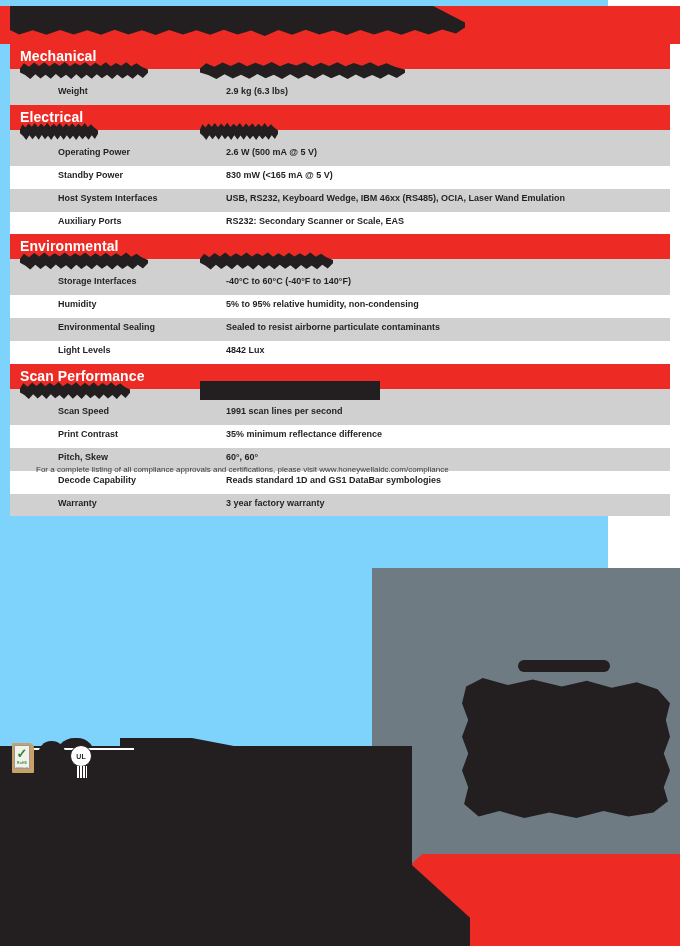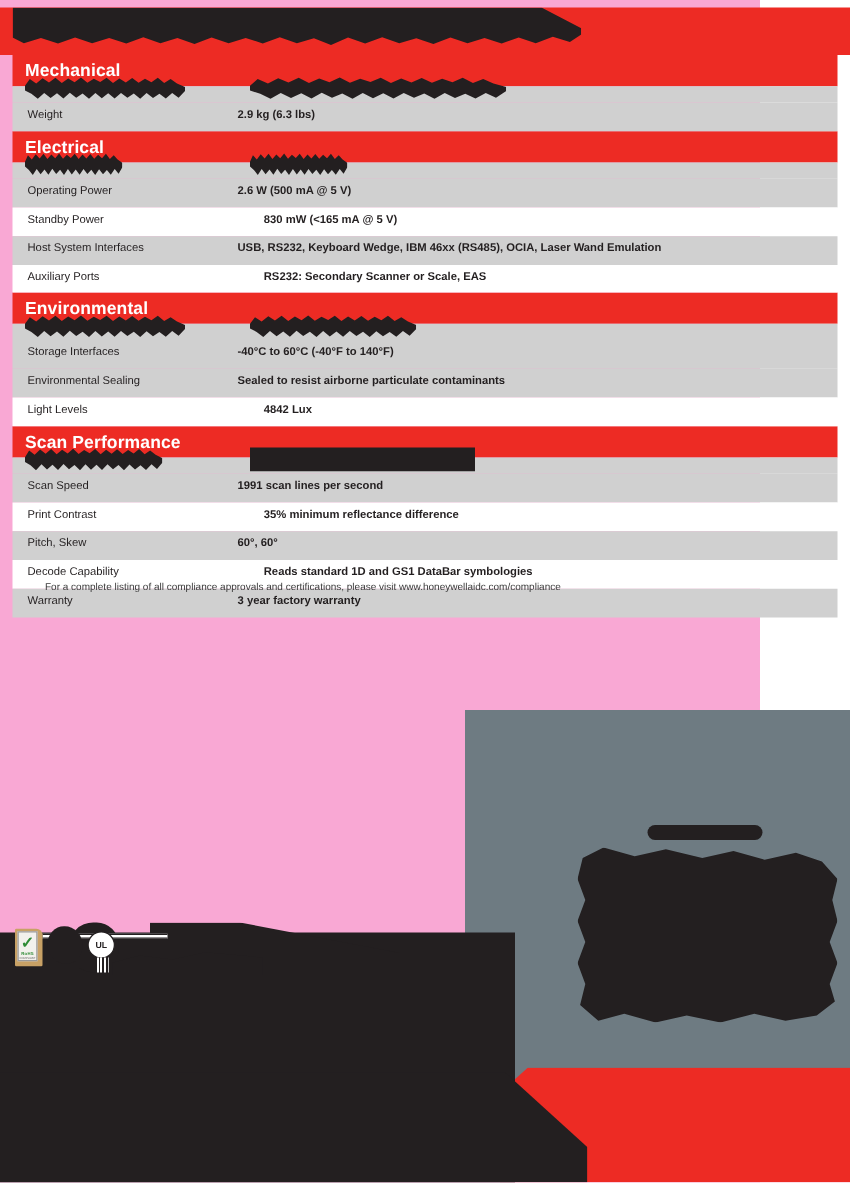--- a/index.html
+++ b/index.html
@@ -3,21 +3,21 @@
 <meta charset="utf-8">
 <title>Product Specification Sheet</title>
 <style>
   * { margin:0; padding:0; box-sizing:border-box; }
   html, body {
     width:680px; height:946px;
     background:#ffffff;
     font-family:"Liberation Sans", sans-serif;
     overflow:hidden;
   }
-  .page { position:relative; width:608px; height:946px; background:#f9a8d4; }
+  .page { position:relative; width:608px; height:946px; background:#7dd3fc; }
 
   
   .top-band { position:absolute; left:0; top:6px; width:680px; height:38px; background:#ED2B24; }
   .top-redaction {
     position:absolute; left:10px; top:6px; width:455px; height:30px;
     background:#231F20;
     clip-path: polygon(0% 0%, 93% 0%, 100% 55%, 100% 72%,
       98% 92%, 95% 78%, 92% 95%, 89% 80%, 86% 96%, 83% 81%, 80% 95%,
       77% 80%, 74% 97%, 71% 82%, 68% 95%, 65% 79%, 62% 96%, 59% 80%,
       56% 100%, 53% 82%, 50% 95%, 47% 79%, 44% 96%, 41% 81%, 38% 95%,
@@ -30,26 +30,26 @@
 
   .section-header {
     background:#ED2B24; color:#ffffff;
     font-size:14px; font-weight:bold;
     padding:4px 0 5px 10px;
     letter-spacing:0.1px;
   }
 
   .spec-row { position:relative; display:flex; font-size:9px; line-height:1.1; }
   .spec-row.gray  { background:#D0D0D0; }
-  .spec-row.white { background:#ffffff;gap:21px; }
+  .spec-row.white { background:#ffffff; }
 
   .spec-label {
     width:180px; flex:0 0 180px;
     padding:5px 0 5px 12px;
-    font-weight:normal; color:#231F20;
+    font-weight:bold; color:#231F20;margin-left:36px;
   }
   .spec-value {
     flex:1 1 auto;
     padding:5px 8px 8px 0;
     color:#231F20;
     font-weight:bold;
   }
 
   
   .spec-row.redacted .spec-label,
@@ -242,20 +242,24 @@
     <div class="spec-row gray redacted">
       <div class="blob b-label"></div>
       <div class="blob b-val-md"></div>
       <div class="spec-label"></div>
       <div class="spec-value"></div>
     </div>
     <div class="spec-row gray">
       <div class="spec-label">Storage Interfaces</div>
       <div class="spec-value">-40°C to 60°C (-40°F to 140°F)</div>
     </div>
+    <div class="spec-row white">
+      <div class="spec-label">Humidity</div>
+      <div class="spec-value">5% to 95% relative humidity, non-condensing</div>
+    </div>
     <div class="spec-row gray">
       <div class="spec-label">Environmental Sealing</div>
       <div class="spec-value">Sealed to resist airborne particulate contaminants</div>
     </div>
     <div class="spec-row white">
       <div class="spec-label">Light Levels</div>
       <div class="spec-value">4842 Lux</div>
     </div>
 
     <div class="section-header">Scan Performance</div>

